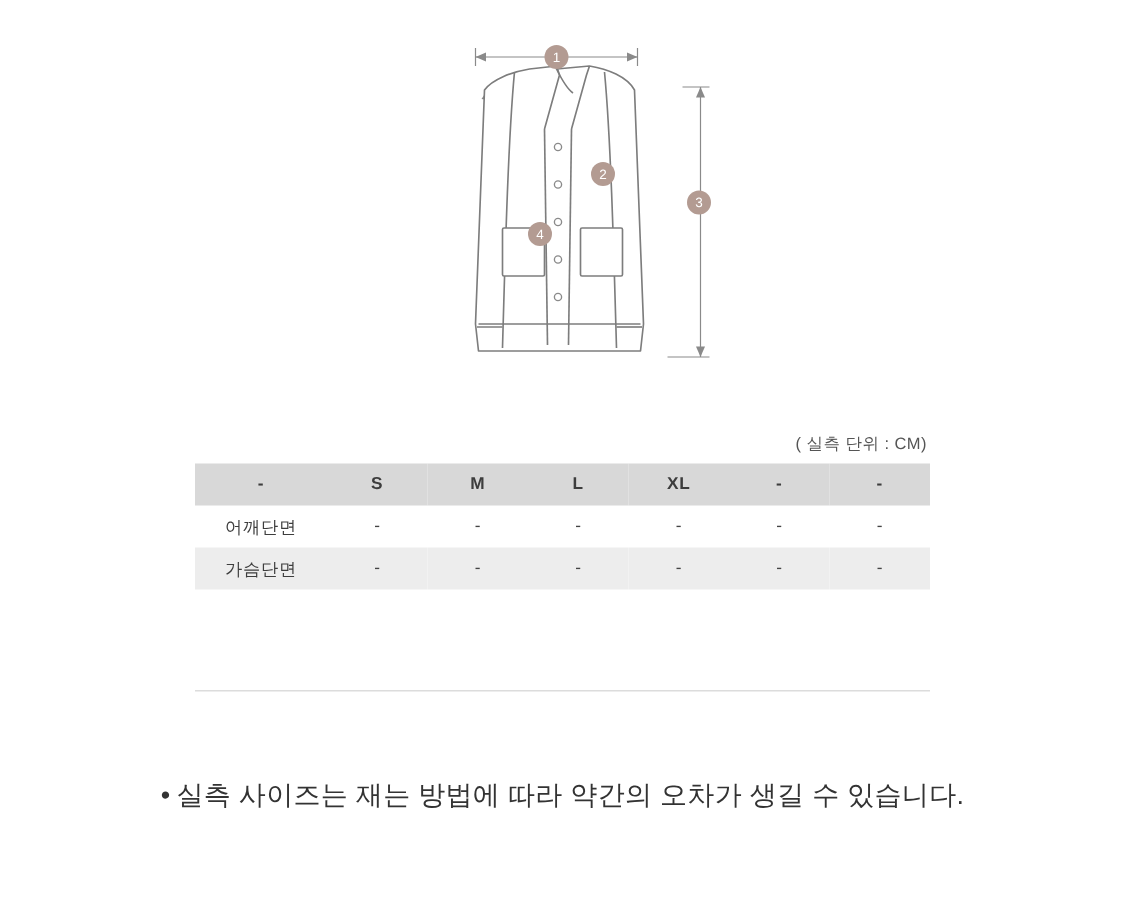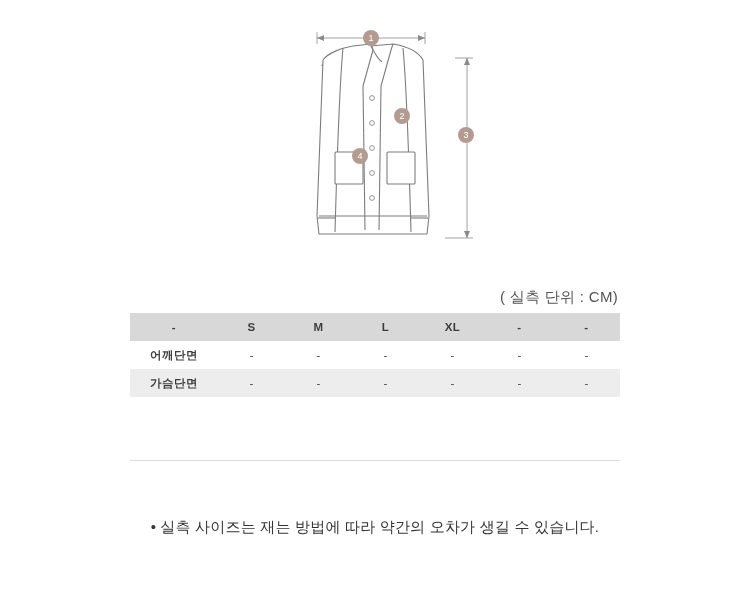--- a/index.html
+++ b/index.html
@@ -47,21 +47,21 @@
 
   
   .table-wrap {
     position: absolute;
     left: 130px;
     top: 288px;
     width: 490px;
   }
   .unit-note {
     text-align: right;
-    font-size: 15px;
+    font-size: 11px;
     color: #555555;
     padding-right: 2px;
     padding-bottom: 6px;
     letter-spacing: 0.3px;
   }
   table.size-table {
     border-collapse: collapse;
     width: 490px;
     table-layout: fixed;
   }
@@ -78,41 +78,41 @@
     background: #d8d8d8;
     color: #3d3d3d;
     font-weight: bold;
     letter-spacing: 0.5px;
   }
   table.size-table tbody tr.alt td {
     background: #ededed;
   }
   table.size-table tbody tr td:first-child {
     color: #3d3d3d;
-    font-weight: bold;
+    font-weight: normal;
     letter-spacing: 0.5px;
   }
   col.label-col { width: 88px; }
 
   .divider {
     position: absolute;
     left: 130px;
     top: 460px;
     width: 490px;
     height: 1px;
     background: #dcdcdc;
   }
 
   .footnote {
     position: absolute;
     left: 0;
     top: 518px;
     width: 750px;
     text-align: center;
-    font-size: 15px;
+    font-size: 18px;
     color: #333333;
     letter-spacing: 0.2px;
   }
   .footnote .bullet {
     color: #333333;
     margin-right: 4px;
   }
 </style>
 </head>
 <body>

